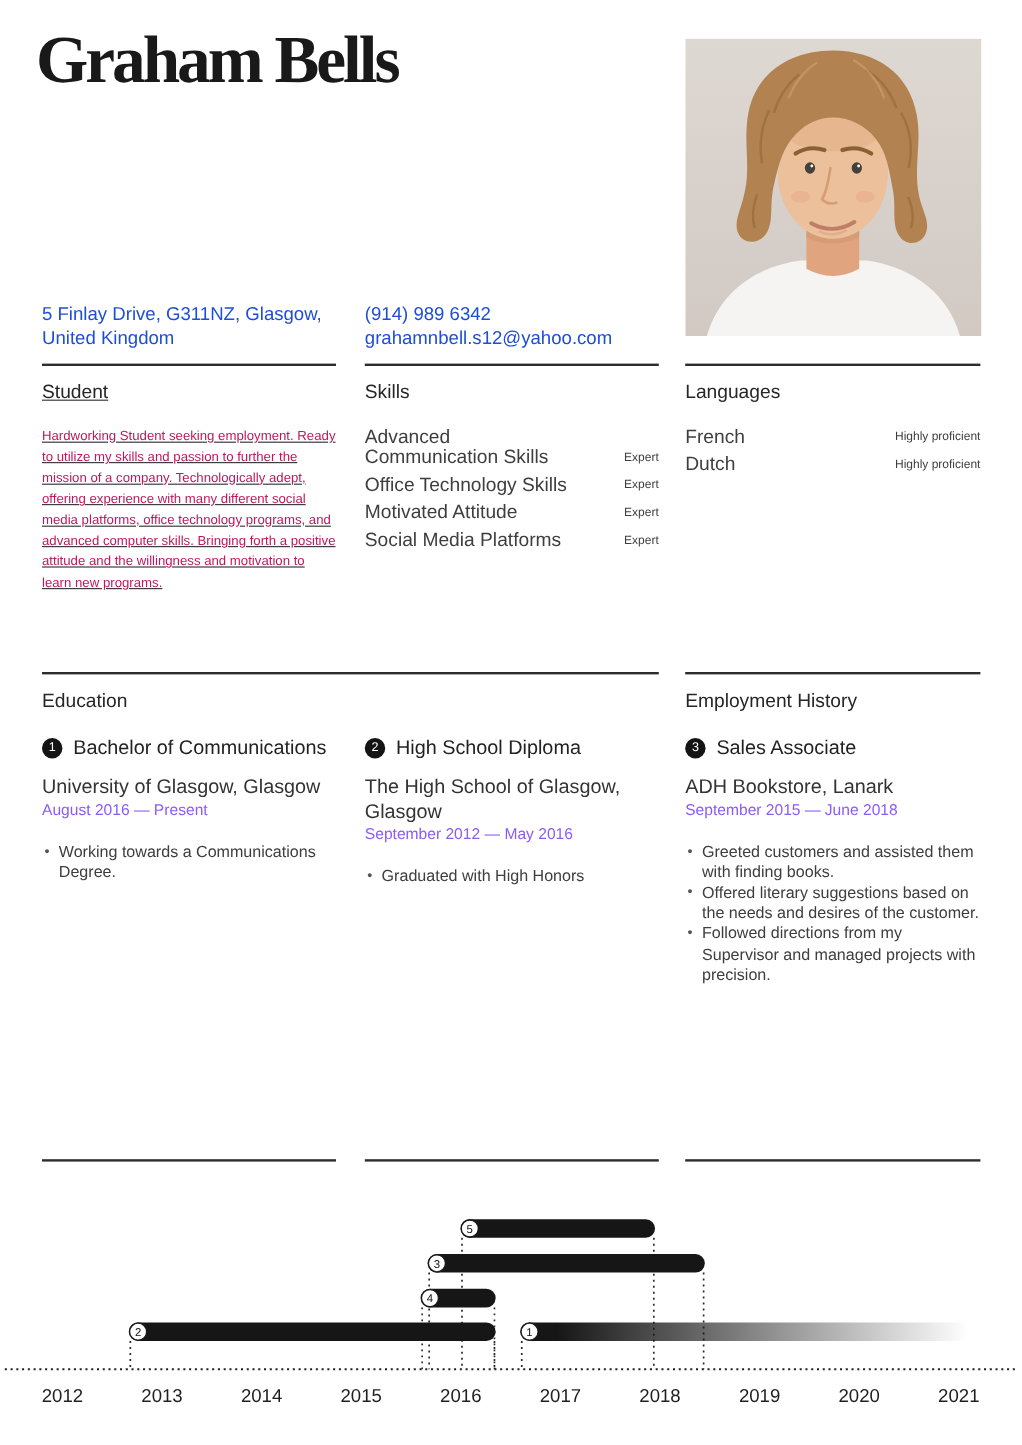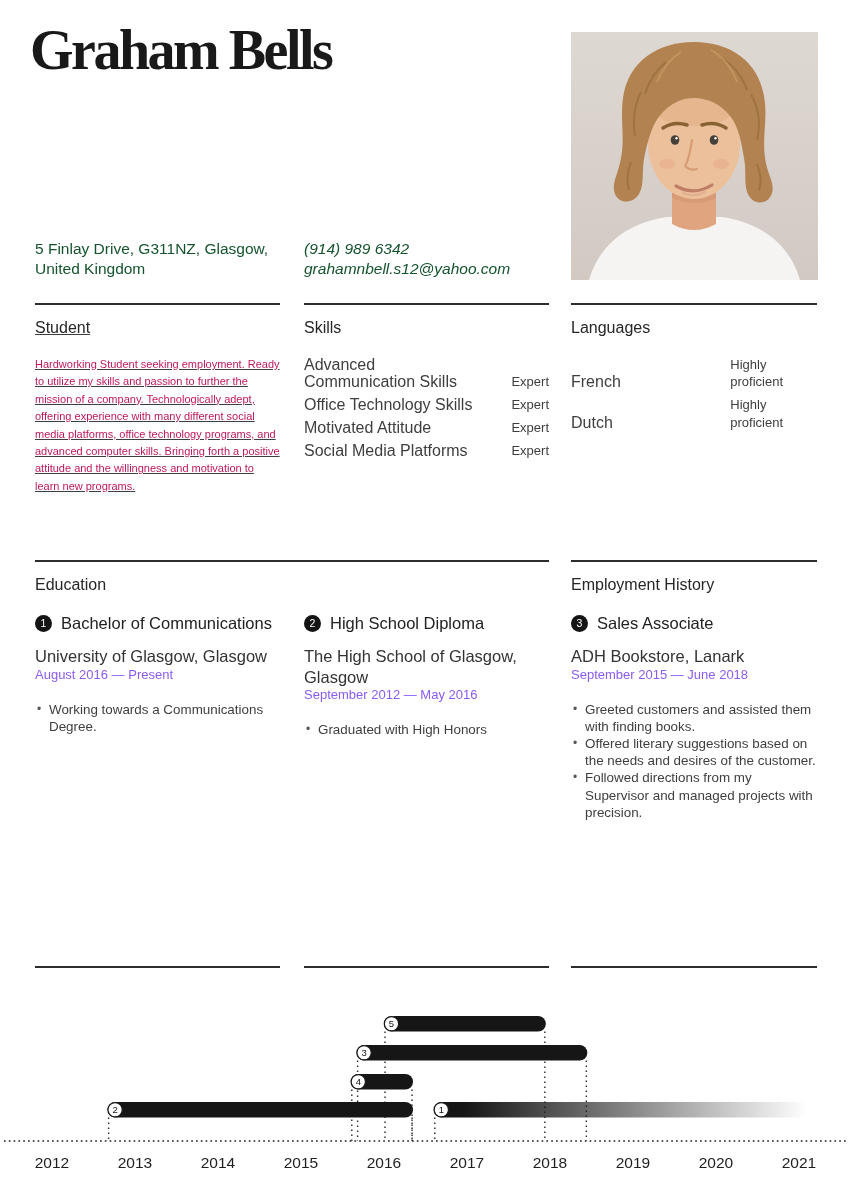--- a/index.html
+++ b/index.html
@@ -10,33 +10,33 @@
   
   .name{
     position:absolute;left:30px;top:22px;margin:0;
     font-size:56px;line-height:1;font-weight:800;letter-spacing:-2.5px;color:#191919;
     white-space:nowrap;
     font-family:Liberation Serif, serif;
   }
   .photo{position:absolute;left:571px;top:32px;width:247px;height:248px;overflow:hidden;}
   .photo svg{display:block;}
   
-  .contact{position:absolute;top:239px;font-size:15.5px;line-height:19.5px;color:#14532d;}
+  .contact{position:absolute;top:253px;font-size:15.5px;line-height:19.5px;color:#1d4ed8;}
   .contact.addr{left:35px;width:260px;}
-  .contact.comm{left:304px;width:260px;font-style:italic;}
+  .contact.comm{left:304px;width:260px;}
   
   .col{position:absolute;}
   .rule{height:2px;background:#2d2d2d;}
   h2.sec{font-size:16px;font-weight:400;color:#262626;margin:13px 0 0 0;line-height:19px;}
   .sec-body{margin-top:19px;}
   .body-text{font-size:11px;line-height:17.4px;color:#be185d;}
   
   .kv-row{display:flex;justify-content:space-between;align-items:flex-end;margin-bottom:5.6px;}
   .kv-row .k{width:170px;font-size:16px;line-height:17.4px;color:#3e3e3e;}
-  .kv-row .v{font-size:13px;line-height:17.4px;color:#3e3e3e;text-align:left;}
+  .kv-row .v{font-size:10px;line-height:17.4px;color:#3e3e3e;text-align:left;}
   
   .items-row{display:flex;gap:24px;margin-top:19px;}
   .item{width:245px;}
   .item-head{display:flex;align-items:center;gap:9px;font-size:16.5px;color:#222222;line-height:21px;}
   .badge{
     flex:0 0 auto;width:17px;height:17px;border-radius:50%;background:#141414;color:#ffffff;
     display:inline-flex;align-items:center;justify-content:center;font-size:10.5px;line-height:1;
   }
   .item-school{font-size:16.5px;color:#333333;line-height:20.5px;margin-top:12px;}
   .item-dates{font-size:13px;color:#8b5cf6;line-height:16px;}

